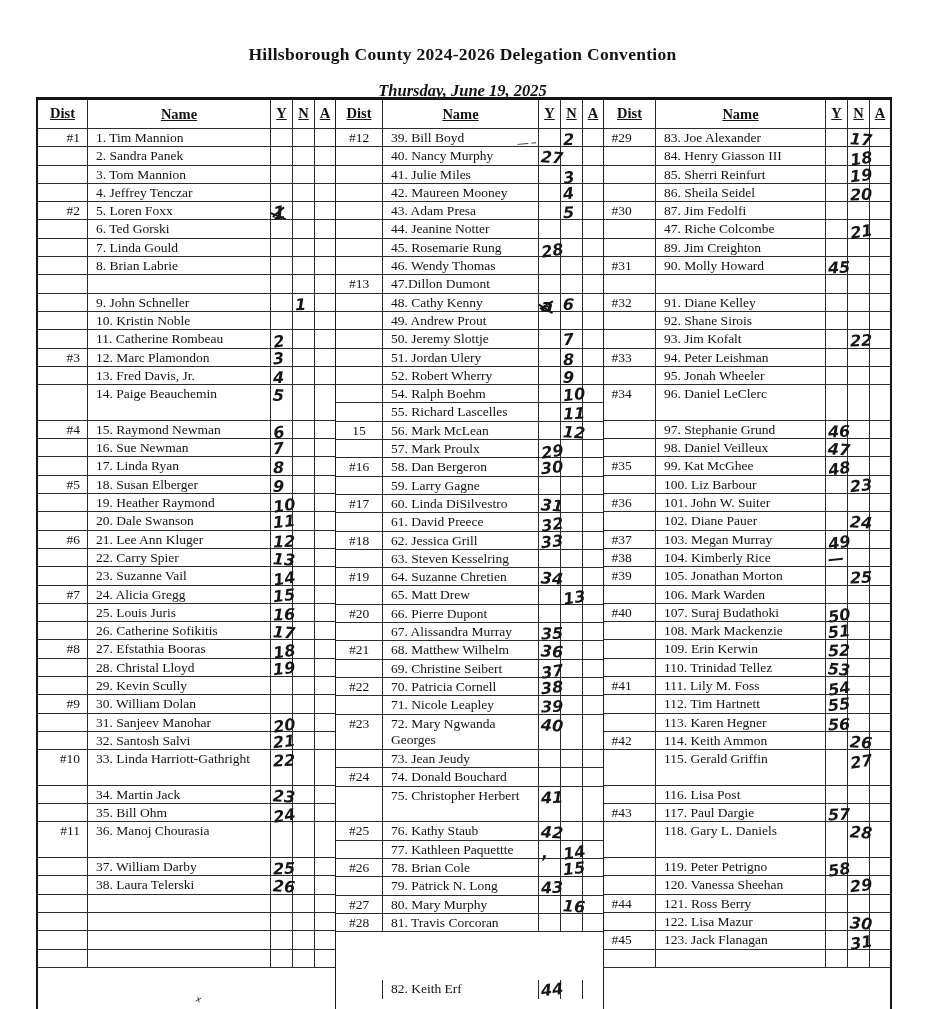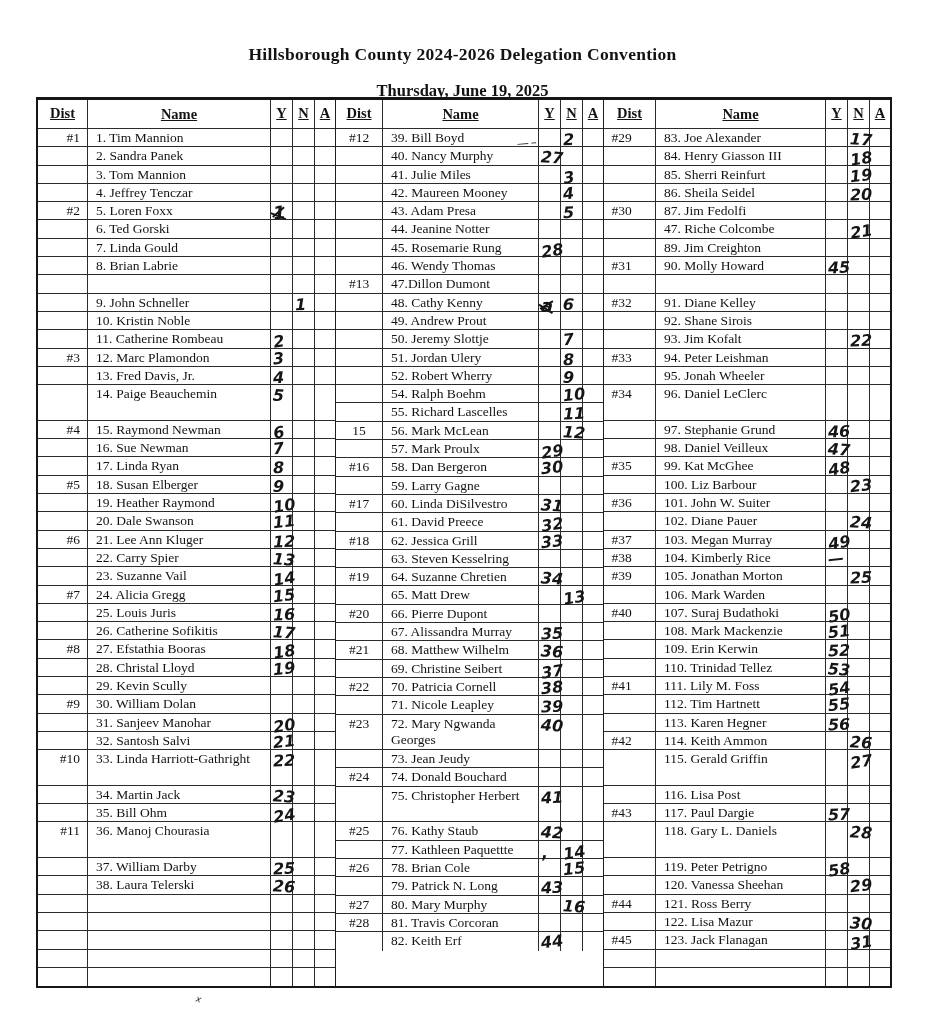--- a/index.html
+++ b/index.html
@@ -4,36 +4,36 @@
 <style>
   html,body{margin:0;padding:0;}
   body{
     width:925px;height:1009px;position:relative;
     background:#ffffff;color:#131313;
     font-family:"Liberation Serif", serif;
     overflow:hidden;
   }
   .title-block{padding-top:28px;text-align:center;}
   .title-line1{font-size:17.5px;font-weight:bold;letter-spacing:.3px;margin:16px;}
-  .title-line2{font-size:16.5px;font-weight:bold;margin:3px 0 0 0;}
+  .title-line2{font-size:16.5px;font-weight:bold;margin:3px 0 0 0;font-style:italic;}
 
   .table-wrap{
     position:absolute;left:36px;top:97px;display:flex;
     border:2px solid #161616;border-top-width:3px;background:#fff;
   }
   .group{display:flex;flex-direction:column;border-right:1.5px solid #1d1d1d;}
   .group:last-child{border-right:none;}
   .g0{width:297px;}
   .g1{width:267px;}
   .g2{width:286px;}
 
   .row{display:flex;height:18.3px;border-bottom:1px solid #2b2b2b;box-sizing:border-box;}
   .row.dbl{height:35.7px;}
   .row.header-row{height:29px;}
-  .row:last-child{border-bottom:none;}
+  .row:last-child{border-bottom:none;margin-top:48px;}
 
   .cell{
     box-sizing:border-box;border-right:1px solid #2b2b2b;
     position:relative;overflow:visible;padding-top:1px;
   }
   .cell:last-child{border-right:none;}
   .dist-cell{width:50px;flex:none;font-size:13.5px;text-align:right;padding-right:7px;}
   .g1 .dist-cell{width:47px;text-align:center;padding-right:0;}
   .g2 .dist-cell{width:52px;text-align:center;padding-right:16px;}
   .name-cell{flex:1;font-size:13.5px;line-height:1.25;padding-left:8px;padding-right:2px;}

